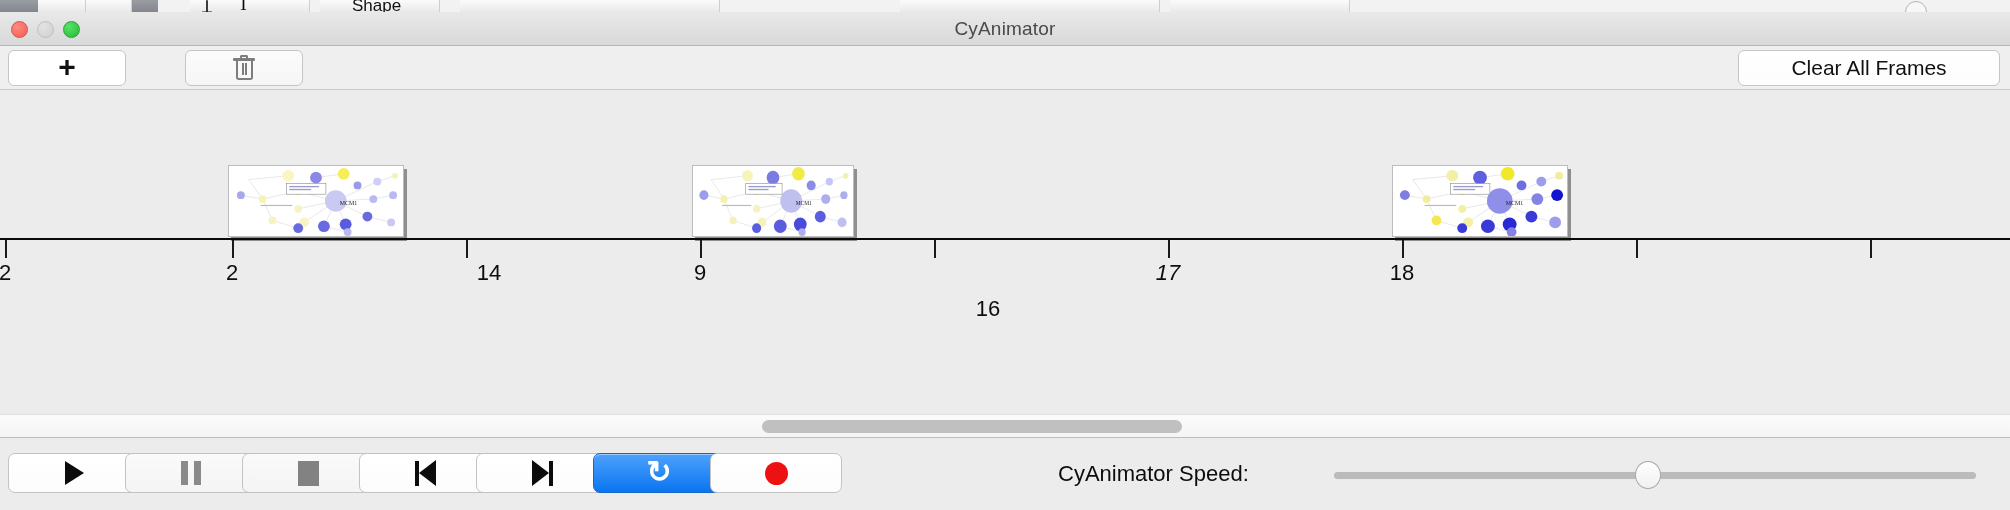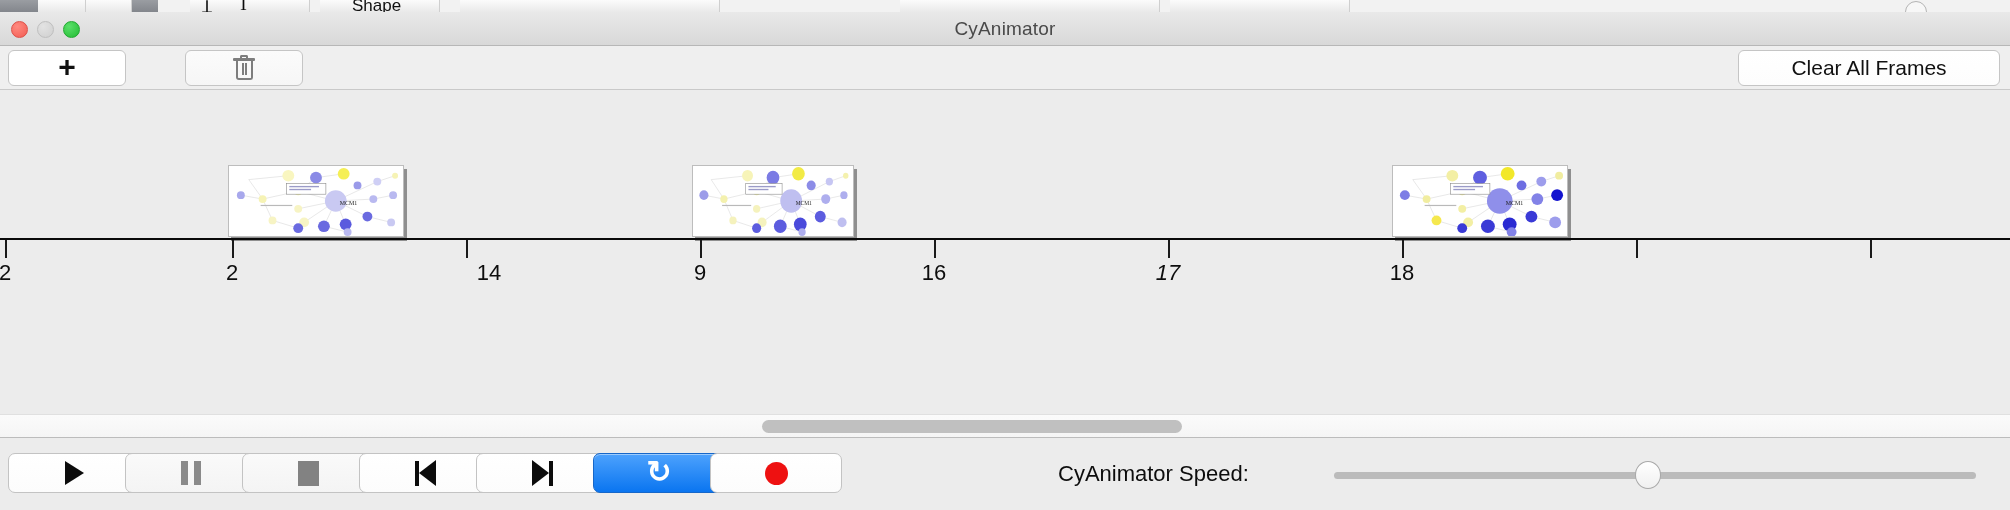--- a/index.html
+++ b/index.html
@@ -378,21 +378,21 @@
     <div class="tick" style="left:934px;"></div>
     <div class="tick" style="left:1168px;"></div>
     <div class="tick" style="left:1402px;"></div>
     <div class="tick" style="left:1636px;"></div>
     <div class="tick" style="left:1870px;"></div>
 
     <div class="tick-label" style="left:5px;">2</div>
     <div class="tick-label" style="left:232px;">2</div>
     <div class="tick-label" style="left:489px;">14</div>
     <div class="tick-label" style="left:700px;">9</div>
-    <div class="tick-label" style="left:934px;">16</div>
+    <div class="tick-label" style="left:988px;margin-top:36px;">16</div>
     <div class="tick-label" style="left:1168px;font-style:italic;">17</div>
     <div class="tick-label" style="left:1402px;">18</div>
 
   </div>
 
   <div class="scroll-track">
     <div class="scroll-thumb"></div>
   </div>
 
   <div class="controls">

